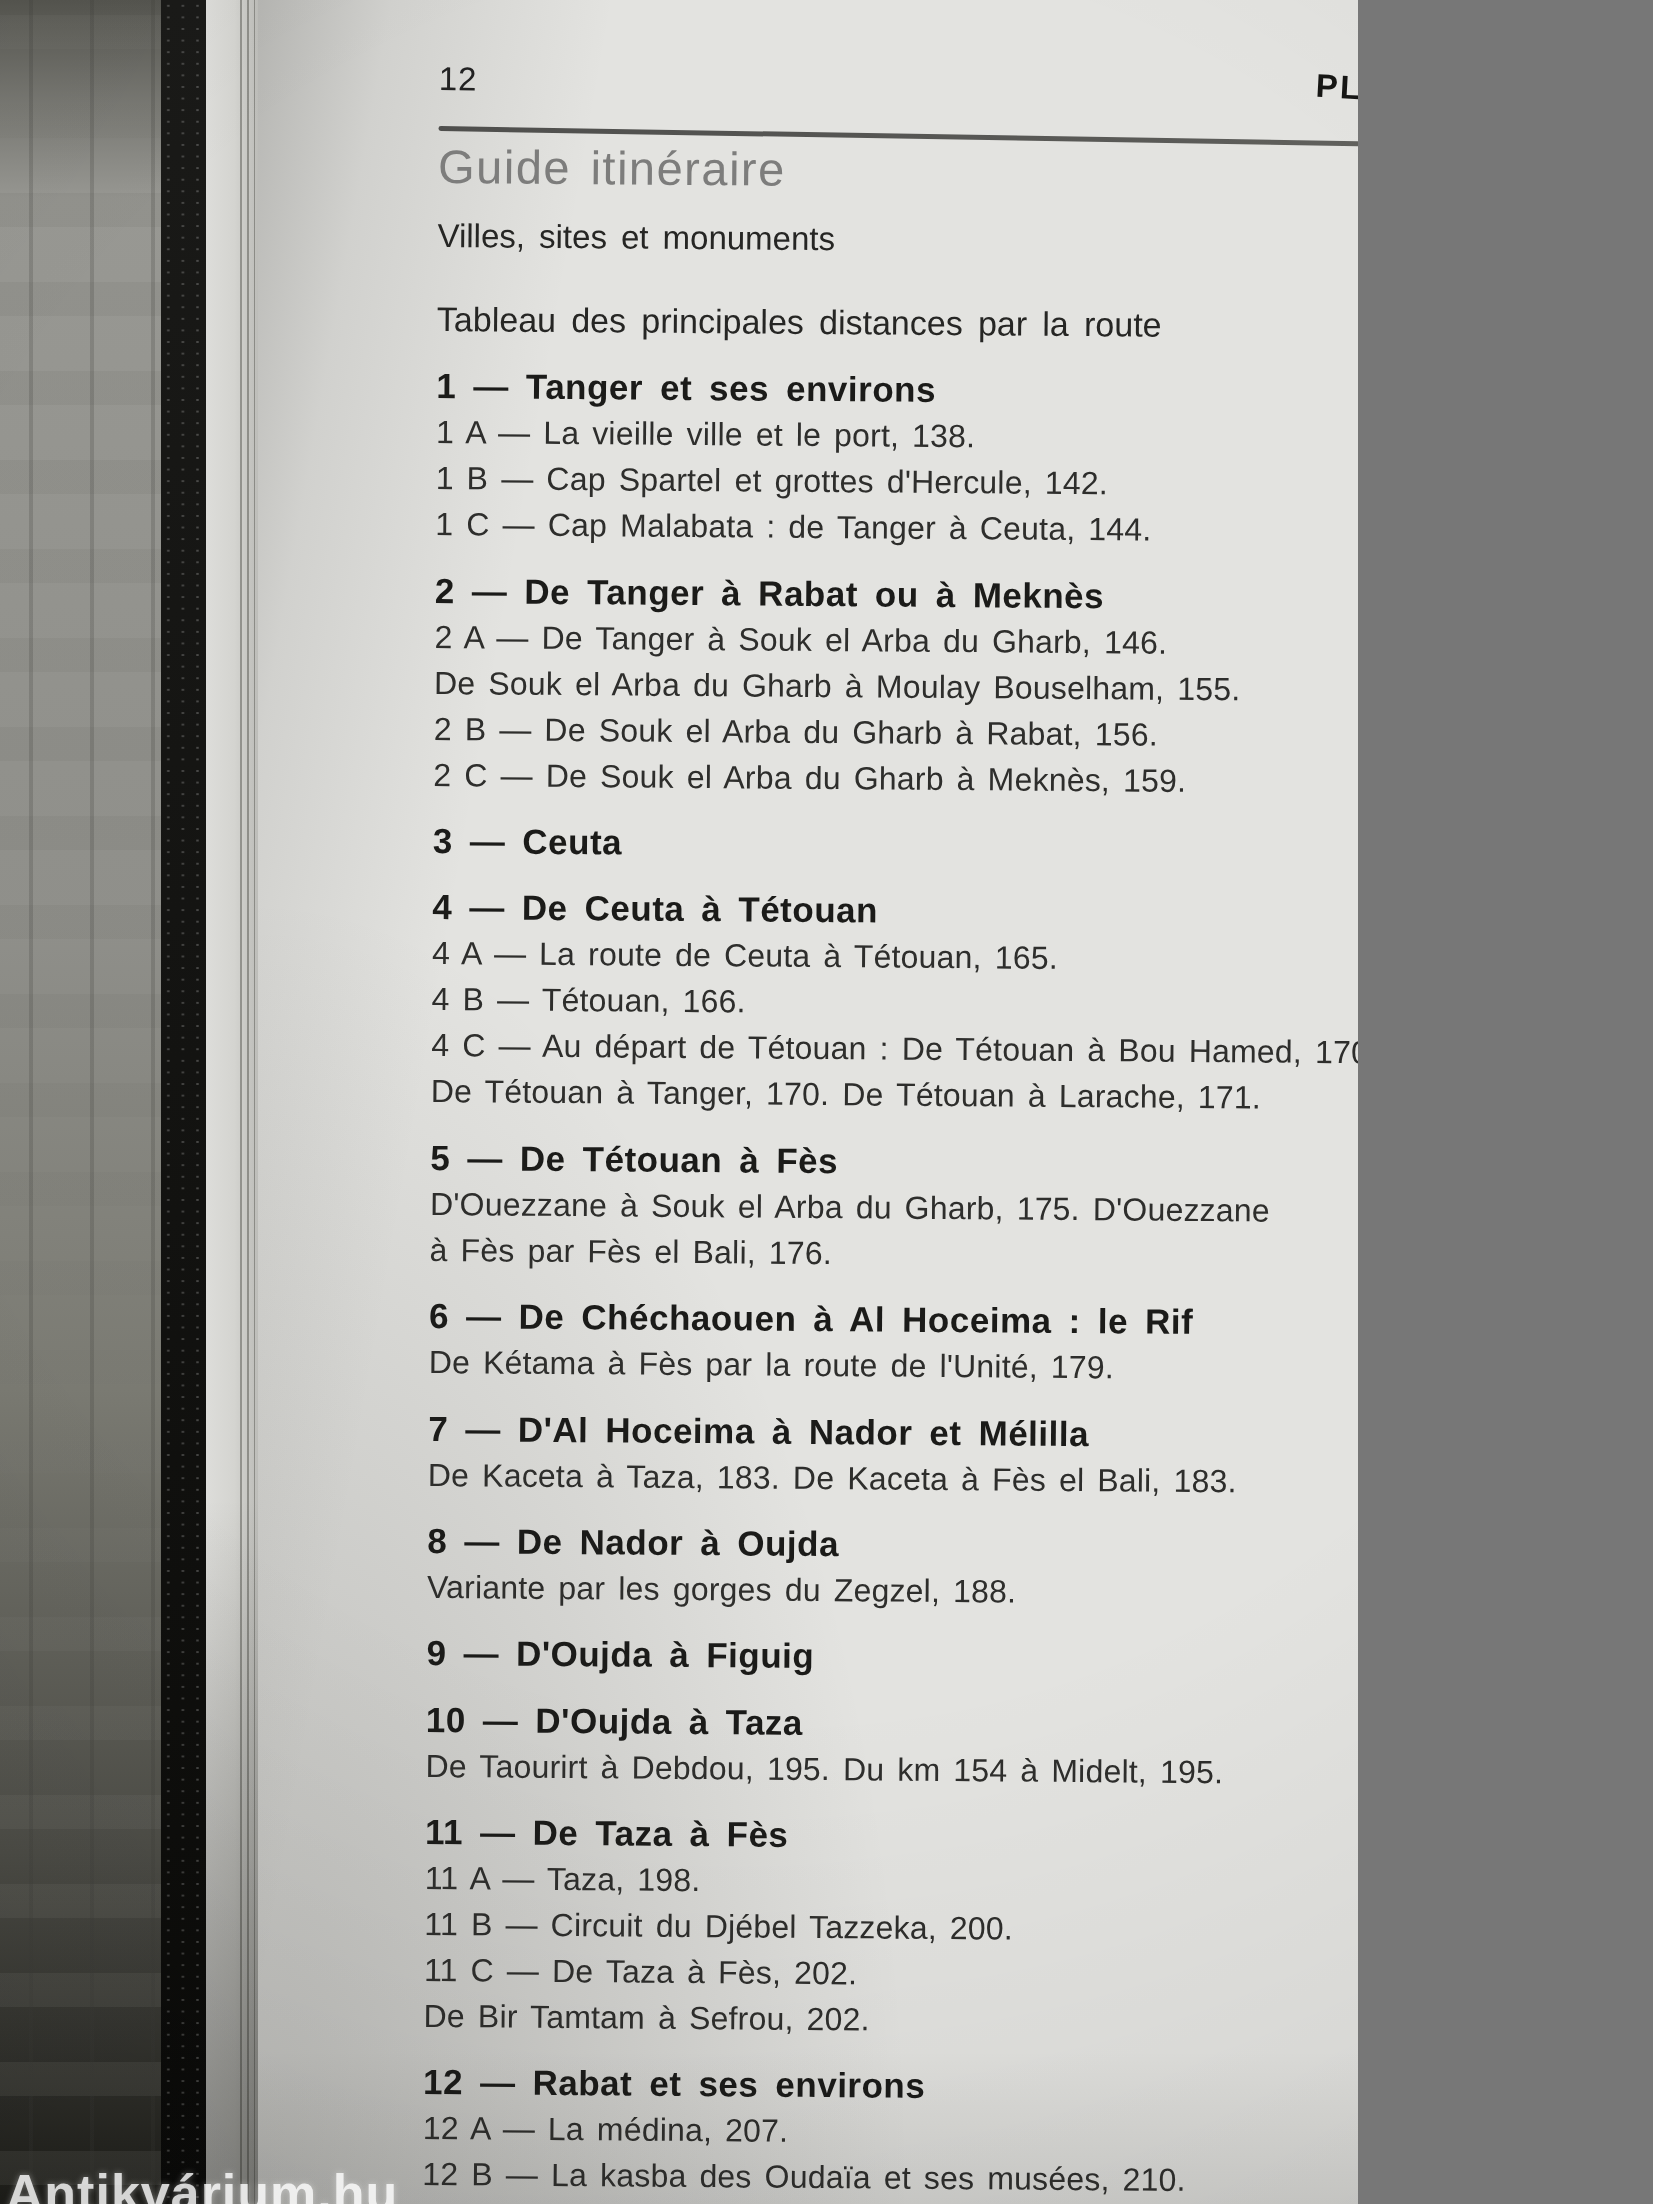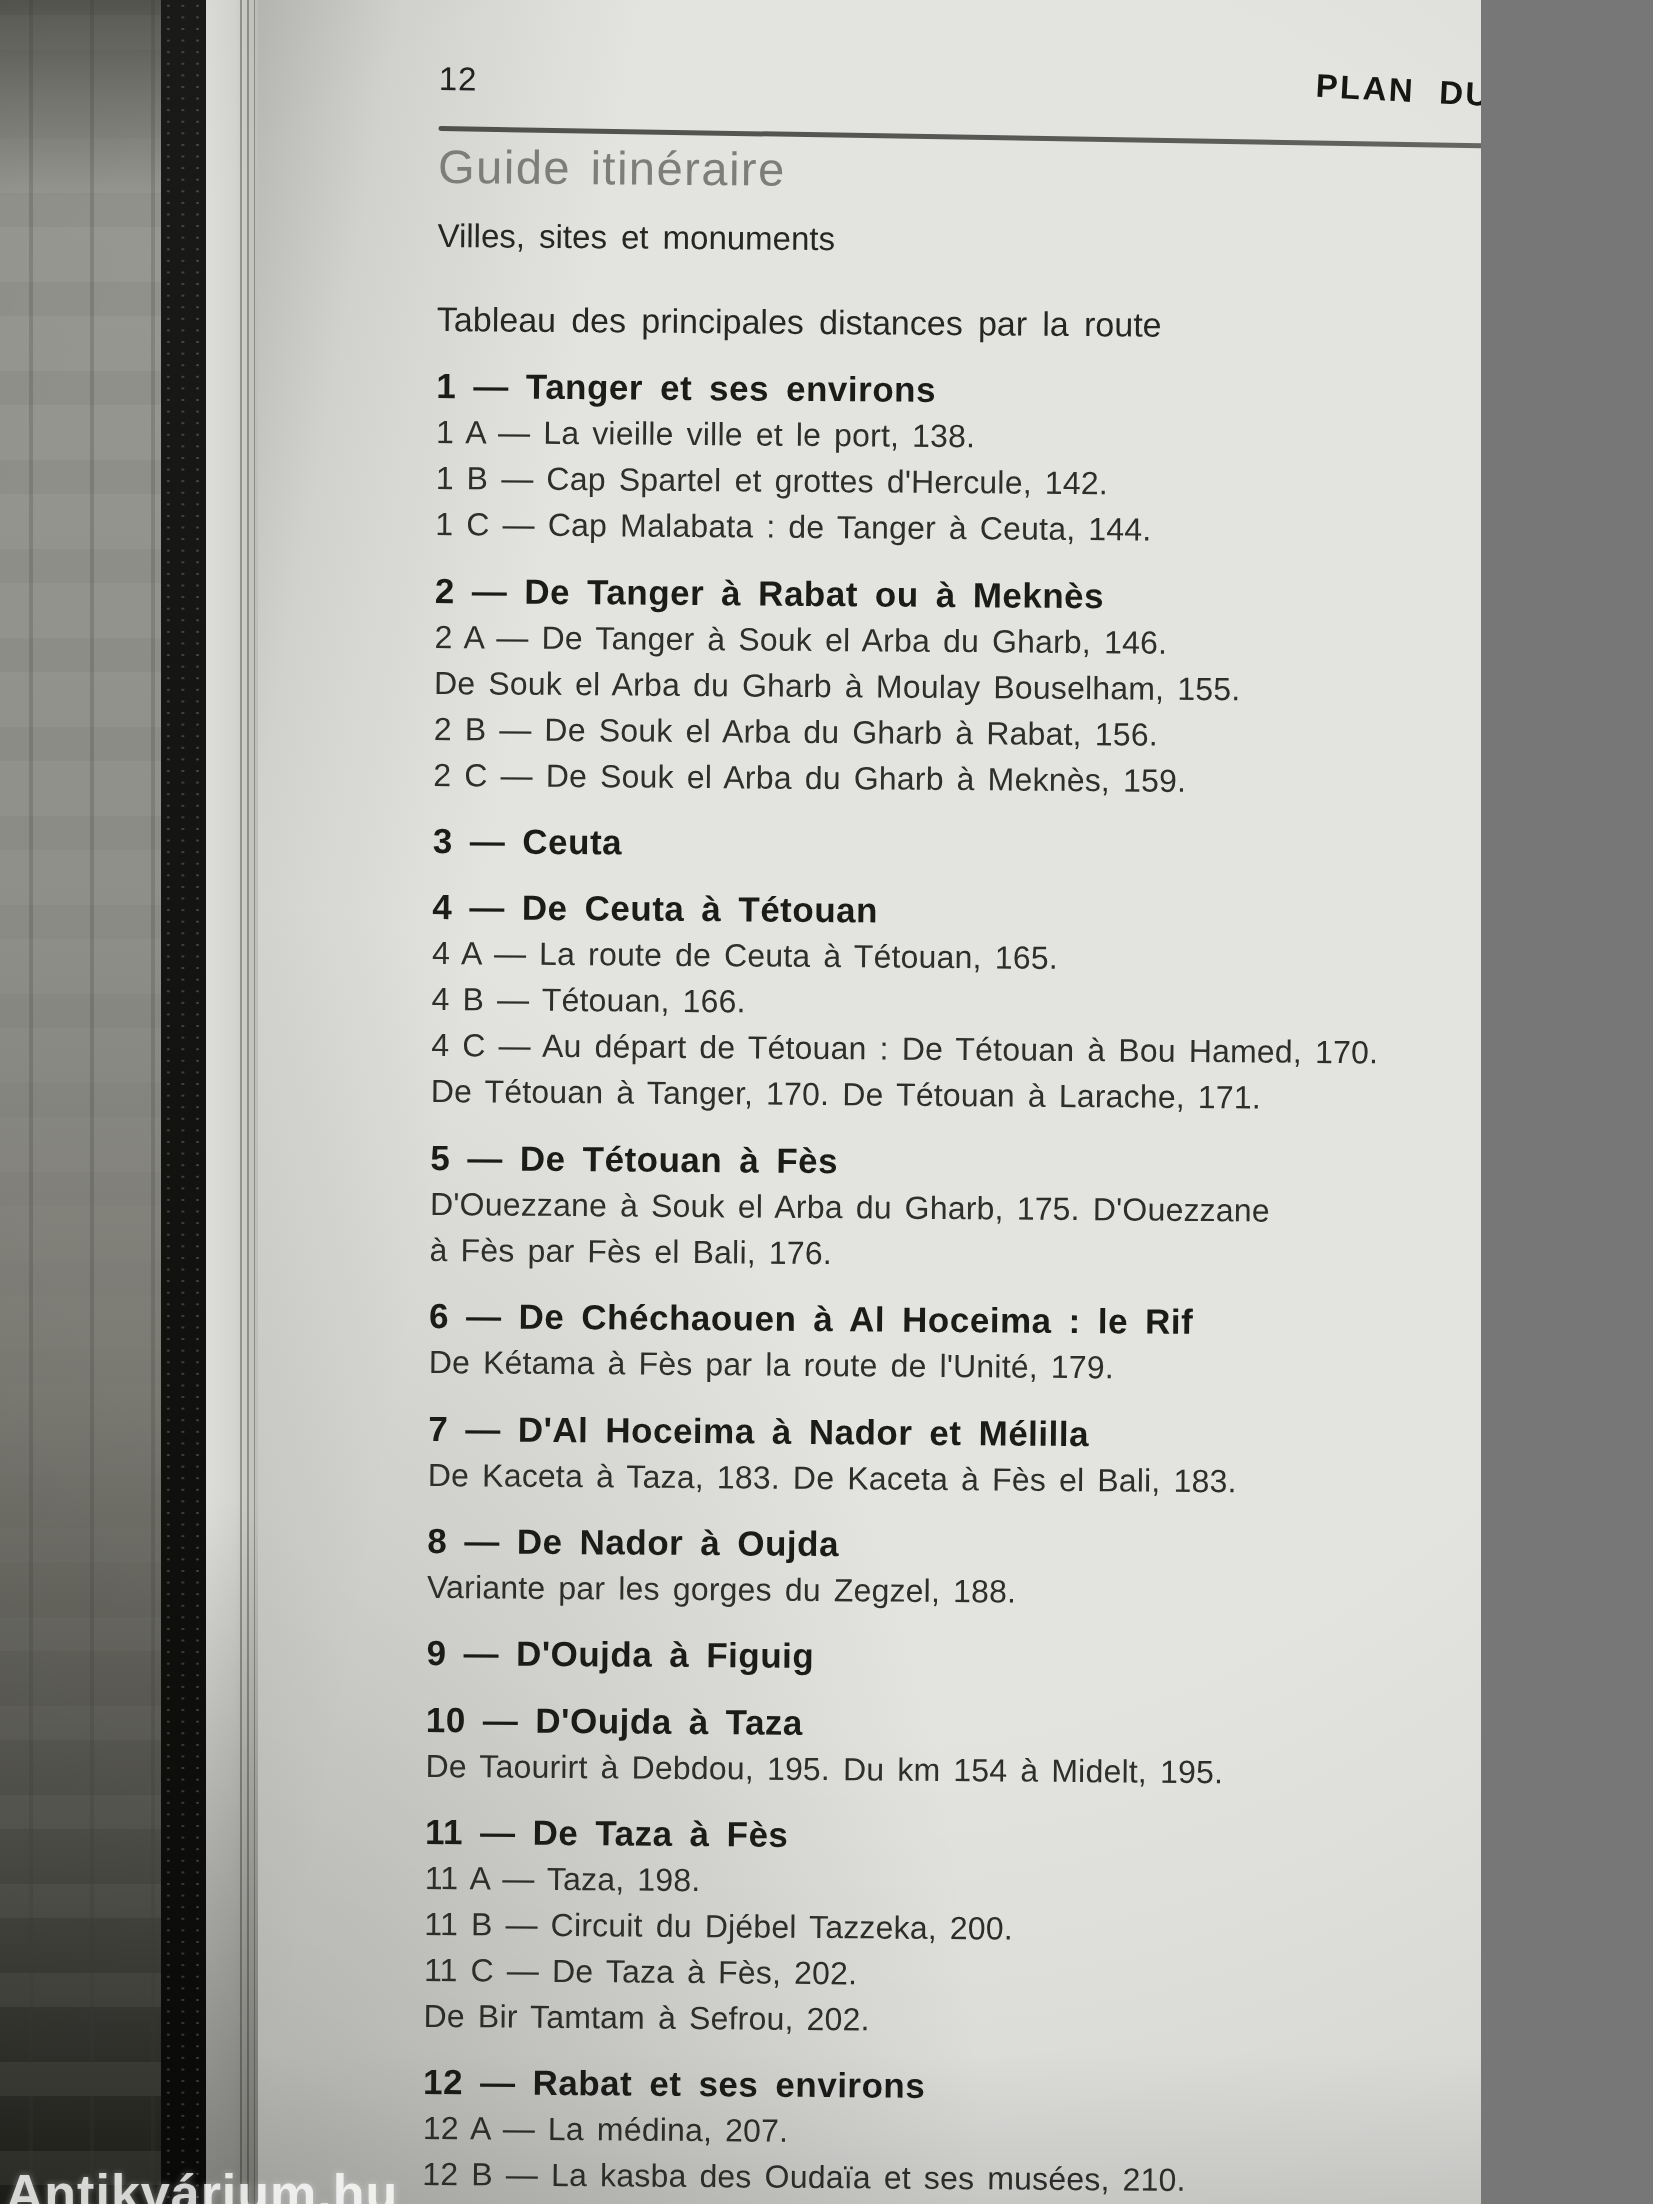--- a/index.html
+++ b/index.html
@@ -10,21 +10,21 @@
     --rule:#4f4f4d;
     --spine:#131311;
     --watermark:#ffffff;
   }
   html,body{margin:0;padding:0;}
   body{
     width:1654px;height:2205px;overflow:hidden;
     font-family:"Liberation Sans", sans-serif;
     background:#777;
   }
-  .photo{position:relative;width:1481px;height:2205px;overflow:hidden;background:var(--paper);}
+  .photo{position:relative;width:1358px;height:2205px;overflow:hidden;background:var(--paper);}
 
   
   .texture-strip{
     position:absolute;left:0;top:0;width:161px;height:100%;
     background-image:
       repeating-linear-gradient(90deg, transparent 0 29px, rgba(58,58,54,.22) 29px 33px, transparent 33px 61px),
       repeating-linear-gradient(0deg, rgba(255,255,255,0) 0 20.4px, rgba(118,118,112,.18) 20.4px 54px, rgba(255,255,255,0) 54px 89px),
       linear-gradient(180deg,#55554f 0%, #989893 9%, #8f8f8a 42%, #7a7a72 63%, #4c4c46 84%, #1d1d19 100%);
   }
   

